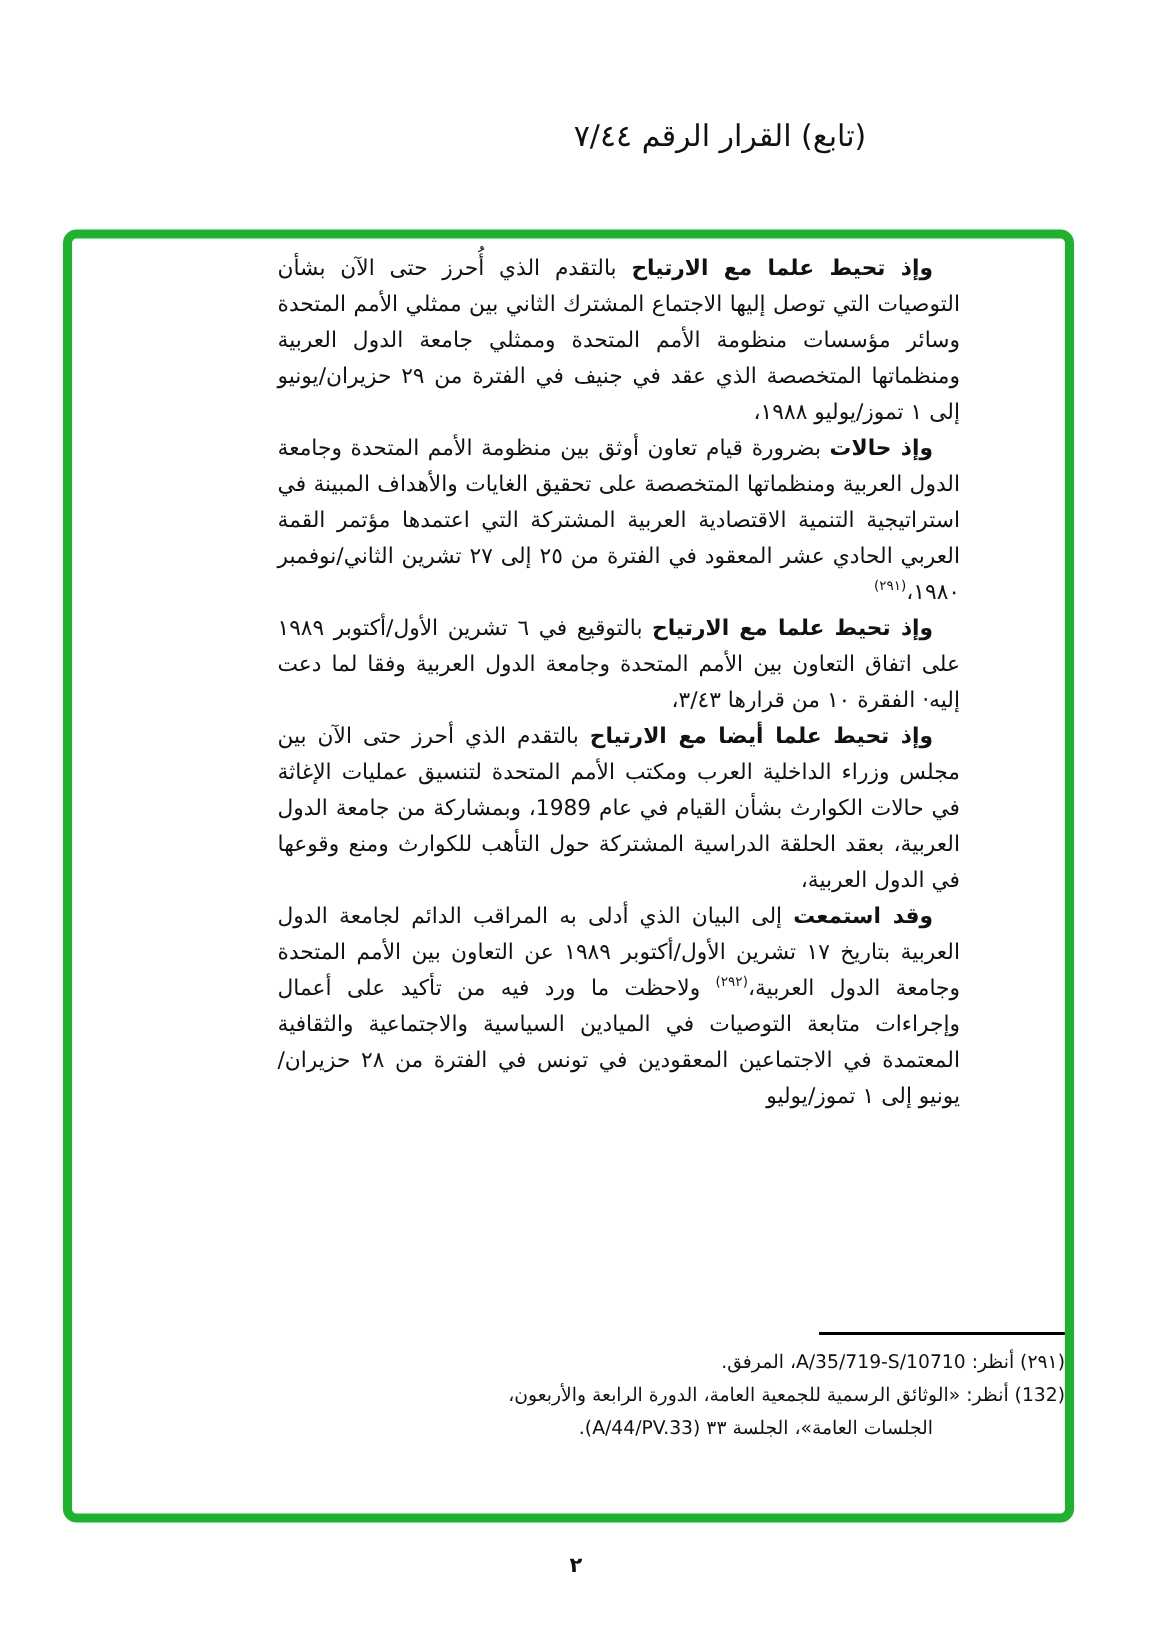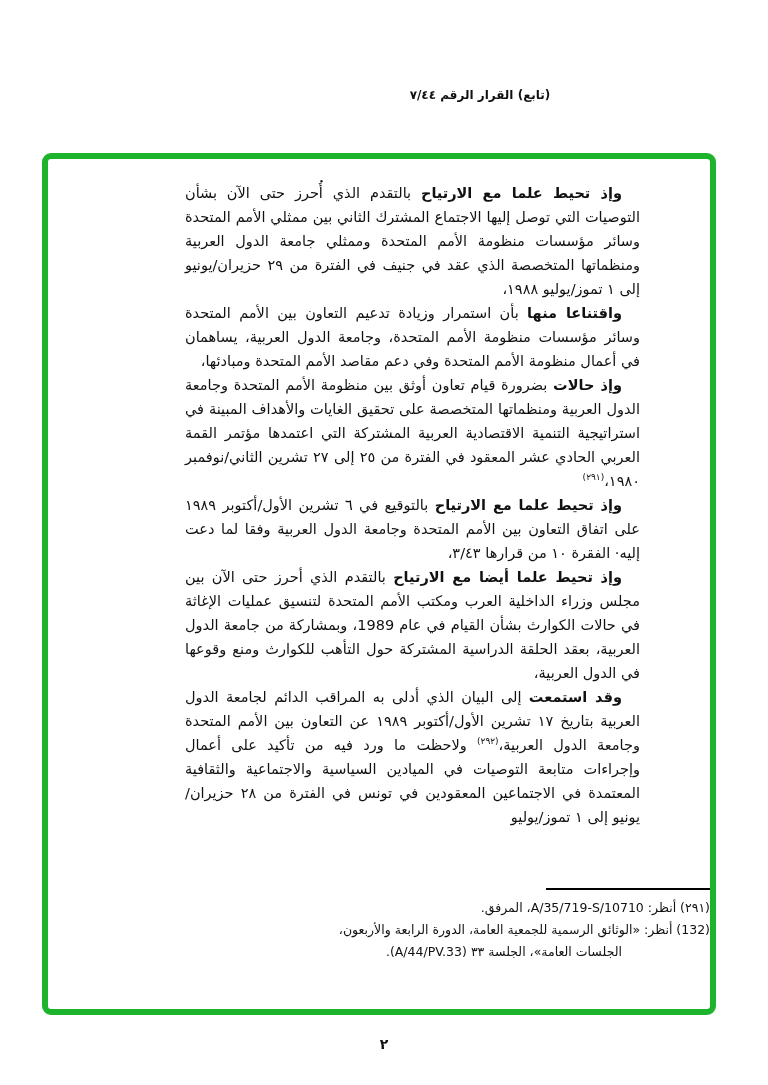--- a/index.html
+++ b/index.html
@@ -6,23 +6,23 @@
   #page {
     position:relative;
     width:768px; height:1085px;
     background:#ffffff;
     overflow:hidden;
     font-family:"DejaVu Sans", sans-serif;
     color:#111;
   }
   
   .doc-title {
-    position:absolute; top:88px; left:192px; width:576px;
+    position:absolute; top:78px; left:192px; width:576px;
     direction:rtl; text-align:center;
-    font-size:12px; font-weight:bold;
+    font-size:20px; font-weight:normal;
     white-space:nowrap;
   }
   .source-line {
     position:absolute; top:110px; right:23px;
     direction:rtl; text-align:right;
     font-size:10.5px; font-weight:bold;
     white-space:nowrap;
     letter-spacing:0;
   }
   .source-line sup { font-size:7px; }
@@ -30,21 +30,21 @@
   .green-frame {
     position:absolute; left:42px; top:153px;
     width:674px; height:862px;
     border:6px solid #1db32d;
     border-radius:9px;
     box-sizing:border-box;
     background:transparent;
   }
   
   .main-text {
-    position:absolute; top:181px; right:128px; width:455px;
+    position:absolute; top:167px; right:128px; width:455px;
     direction:rtl; text-align:justify;
     font-size:14.5px; line-height:24px;
   }
   .main-text p {
     margin:0; padding:0;
     text-indent:18px;
   }
   .main-text b { font-weight:bold; }
   .main-text sup {
     font-size:9px; line-height:0; vertical-align:super;
@@ -72,21 +72,20 @@
 <body>
 
 <div id="page">
 
   <div class="doc-title">(تابع) القرار الرقم ٧/٤٤</div>
 
   <div class="green-frame"></div>
 
   <div class="main-text">
     <p><b>وإذ تحيط علما مع الارتياح</b><span> بالتقدم الذي أُحرز حتى الآن بشأن التوصيات التي توصل إليها الاجتماع المشترك الثاني بين ممثلي الأمم المتحدة وسائر مؤسسات منظومة الأمم المتحدة وممثلي جامعة الدول العربية ومنظماتها المتخصصة الذي عقد في جنيف في الفترة من ٢٩ حزيران/يونيو إلى ١ تموز/يوليو ١٩٨٨،</span><sup></sup><span></span></p>
-    <p><b>واقتناعا منها</b><span> بأن استمرار وزيادة تدعيم التعاون بين الأمم المتحدة وسائر مؤسسات منظومة الأمم المتحدة، وجامعة الدول العربية، يساهمان في أعمال منظومة الأمم المتحدة وفي دعم مقاصد الأمم المتحدة ومبادئها،</span><sup></sup><span></span></p>
     <p><b>وإذ حالات</b><span> بضرورة قيام تعاون أوثق بين منظومة الأمم المتحدة وجامعة الدول العربية ومنظماتها المتخصصة على تحقيق الغايات والأهداف المبينة في استراتيجية التنمية الاقتصادية العربية المشتركة التي اعتمدها مؤتمر القمة العربي الحادي عشر المعقود في الفترة من ٢٥ إلى ٢٧ تشرين الثاني/نوفمبر ١٩٨٠،</span><sup>(٢٩١)</sup><span></span></p>
     <p><b>وإذ تحيط علما مع الارتياح</b><span> بالتوقيع في ٦ تشرين الأول/أكتوبر ١٩٨٩ على اتفاق التعاون بين الأمم المتحدة وجامعة الدول العربية وفقا لما دعت إليه· الفقرة ١٠ من قرارها ٣/٤٣،</span><sup></sup><span></span></p>
     <p><b>وإذ تحيط علما أيضا مع الارتياح</b><span> بالتقدم الذي أحرز حتى الآن بين مجلس وزراء الداخلية العرب ومكتب الأمم المتحدة لتنسيق عمليات الإغاثة في حالات الكوارث بشأن القيام في عام 1989، وبمشاركة من جامعة الدول العربية، بعقد الحلقة الدراسية المشتركة حول التأهب للكوارث ومنع وقوعها في الدول العربية،</span><sup></sup><span></span></p>
     <p><b>وقد استمعت</b><span> إلى البيان الذي أدلى به المراقب الدائم لجامعة الدول العربية بتاريخ ١٧ تشرين الأول/أكتوبر ١٩٨٩ عن التعاون بين الأمم المتحدة وجامعة الدول العربية،</span><sup>(٢٩٢)</sup><span> ولاحظت ما ورد فيه من تأكيد على أعمال وإجراءات متابعة التوصيات في الميادين السياسية والاجتماعية والثقافية المعتمدة في الاجتماعين المعقودين في تونس في الفترة من ٢٨ حزيران/يونيو إلى ١ تموز/يوليو</span></p>
   </div>
 
   <div class="footnote-rule"></div>
   <div class="footnotes">
     <div class="fn-line">(٢٩١) أنظر: A/35/719-S/10710، المرفق.</div>
     <div class="fn-line">(132) أنظر: «الوثائق الرسمية للجمعية العامة، الدورة الرابعة والأربعون،</div>

